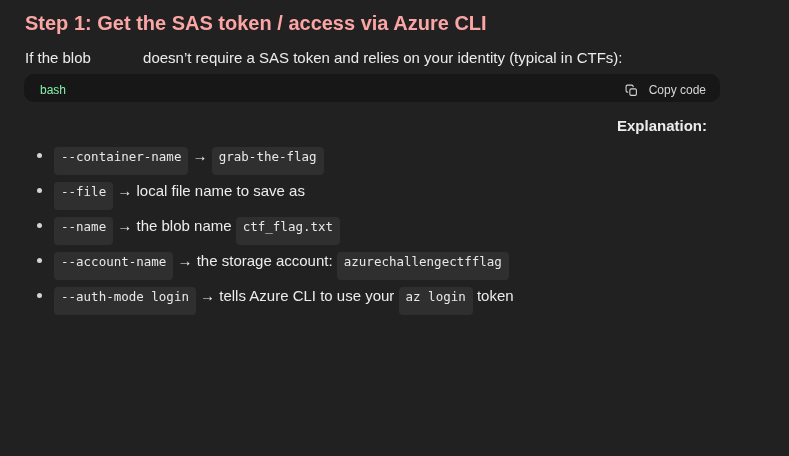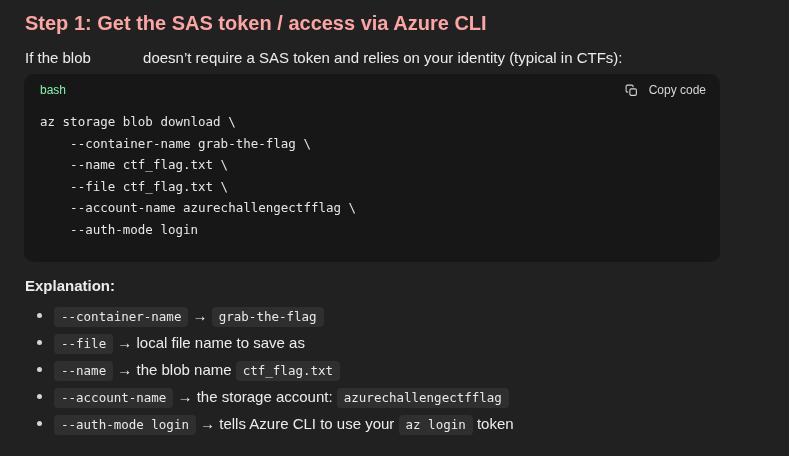--- a/index.html
+++ b/index.html
@@ -63,24 +63,25 @@
     margin: 0;
     padding: 9px 16px 22px 16px;
     font-family: "DejaVu Sans Mono", monospace;
     font-size: 12.5px;
     line-height: 21.5px;
     color: #e6e6e6;
     white-space: pre;
   }
 
   p.expl-heading {
-    margin: 14px 0 0;
+    margin: 14px 12px 0;
     line-height: 20px;
     font-weight: 700;
     color: #ececec;
+    text-align: right;
   }
 
   ul.bullets {
     list-style: none;
     margin: 9px 0 0;
     padding: 0 0 0 29px;
   }
   ul.bullets li {
     position: relative;
     line-height: 21px;
@@ -94,21 +95,21 @@
     top: 8px;
     width: 5px;
     height: 5px;
     border-radius: 50%;
     background: #d4d4d4;
   }
   .chip {
     display: inline-block;
     background: #2f2f2f;
     border-radius: 4px;
-    padding: 1px 7px 2px;
+    padding: 1px 7px 10px;
     font-family: "DejaVu Sans Mono", monospace;
     font-size: 12.5px;
     line-height: 17px;
     color: #e8e8e8;
     vertical-align: baseline;
   }
 </style>
 </head>
 <body>
 
@@ -124,26 +125,20 @@
       <button class="copy-btn">
         <span class="copy-icon">
           <svg width="13" height="13" viewBox="0 0 24 24" fill="none" stroke="currentColor" stroke-width="2" stroke-linecap="round" stroke-linejoin="round">
             <rect x="9" y="9" width="12" height="12" rx="2.5"></rect>
             <path d="M5 15H4.5A2.5 2.5 0 0 1 2 12.5v-8A2.5 2.5 0 0 1 4.5 2h8A2.5 2.5 0 0 1 15 4.5V5"></path>
           </svg>
         </span>
         <span>Copy code</span>
       </button>
     </div>
-    <pre class="code-content">az storage blob download \
-    --container-name grab-the-flag \
-    --name ctf_flag.txt \
-    --file ctf_flag.txt \
-    --account-name azurechallengectfflag \
-    --auth-mode login</pre>
   </div>
 
   <p class="expl-heading">Explanation:</p>
 
   <ul class="bullets">
       <li><span class="chip">--container-name</span><span> → </span><span class="chip">grab-the-flag</span></li>
       <li><span class="chip">--file</span><span> → local file name to save as</span></li>
       <li><span class="chip">--name</span><span> → the blob name </span><span class="chip">ctf_flag.txt</span></li>
       <li><span class="chip">--account-name</span><span> → the storage account: </span><span class="chip">azurechallengectfflag</span></li>
       <li><span class="chip">--auth-mode login</span><span> → tells Azure CLI to use your </span><span class="chip">az login</span><span> token</span></li>

